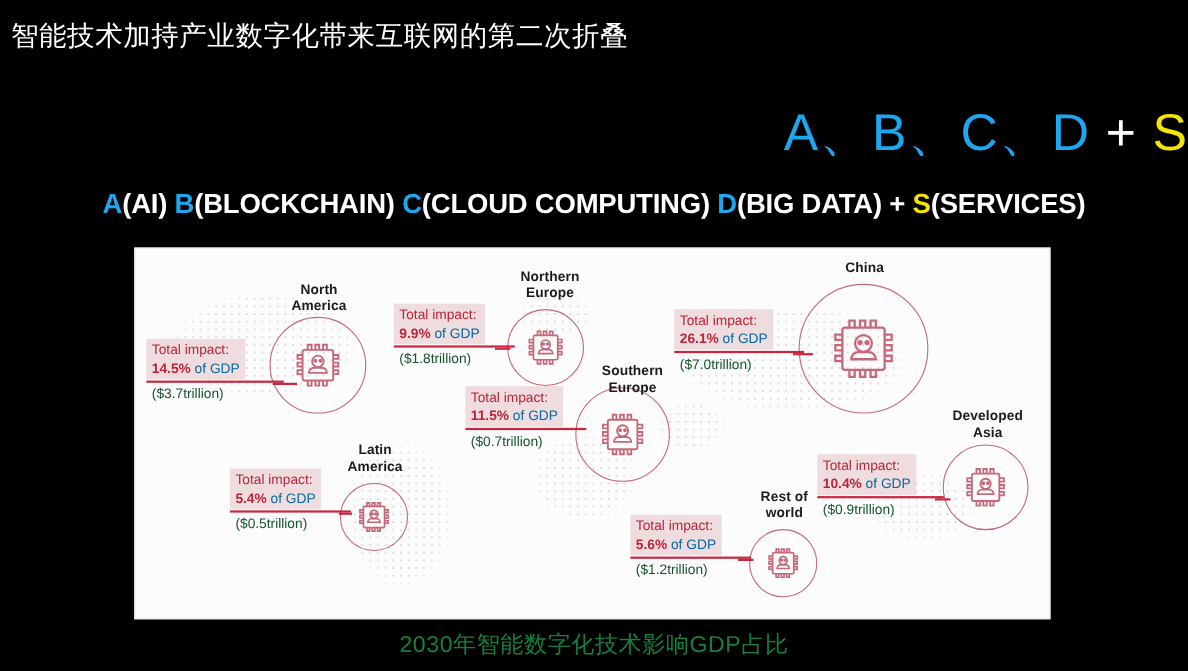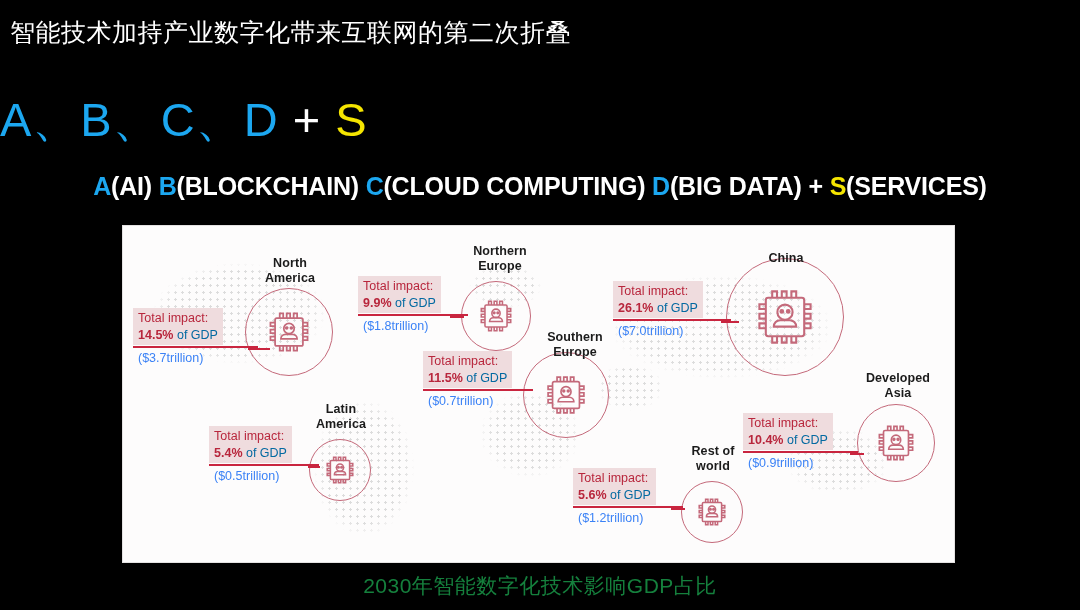--- a/index.html
+++ b/index.html
@@ -16,21 +16,21 @@
     position:absolute;left:10px;top:16px;
     color:#ffffff;
     font-size:25px;
     font-weight:400;
     letter-spacing:.5px;
     white-space:nowrap;
   }
   
   .abcds{
     position:absolute;left:0;right:0;top:96px;
-    text-align:left;
+    text-align:right;
     font-size:47px;
     font-weight:400;
     color:#ffffff;
     letter-spacing:1px;
     line-height:1;
   }
   .abcds .cy{color:#1ca7f0;}
   .abcds .ye{color:#f5e500;}
   .abcds .wh{color:#ffffff;}
   .abcds .sep{color:#1ca7f0;}
@@ -110,21 +110,21 @@
     line-height:1.32;
     white-space:nowrap;
   }
   .callout .hl b{font-weight:700;}
   .callout .hl .gdp{color:#0369a1;font-weight:400;}
   .callout .rule{
     height:2px;background:#c9253f;
     margin-top:1px;
   }
   .callout .tril{
-    color:#3b82f6;
+    color:#14532d;
     font-size:12.5px;
     margin-top:3px;
     white-space:nowrap;
     padding-left:5px;
   }
   
   .connector{position:absolute;height:2px;background:#c9253f;}
   
   .caption{
     position:absolute;left:0;right:0;top:572px;
@@ -266,21 +266,21 @@
       </g>
     </svg>
   </div>
 
   <div class="region-label" style="left:124px;top:30px;width:86px;">North
 America</div>
   <div class="region-label" style="left:333px;top:18px;width:88px;">Northern
 Europe</div>
   <div class="region-label" style="left:408px;top:104px;width:88px;">Southern
 Europe</div>
-  <div class="region-label" style="left:618px;top:10px;width:90px;margin-top:15px;">China</div>
+  <div class="region-label" style="left:618px;top:10px;width:90px;">China</div>
   <div class="region-label" style="left:728px;top:145px;width:94px;">Developed
 Asia</div>
   <div class="region-label" style="left:176px;top:176px;width:84px;">Latin
 America</div>
   <div class="region-label" style="left:548px;top:218px;width:84px;">Rest of
 world</div>
 
   <div class="callout" style="left:10px;top:82px;width:125px;">
     <div class="hl">
       <span>Total impact:</span><br>

